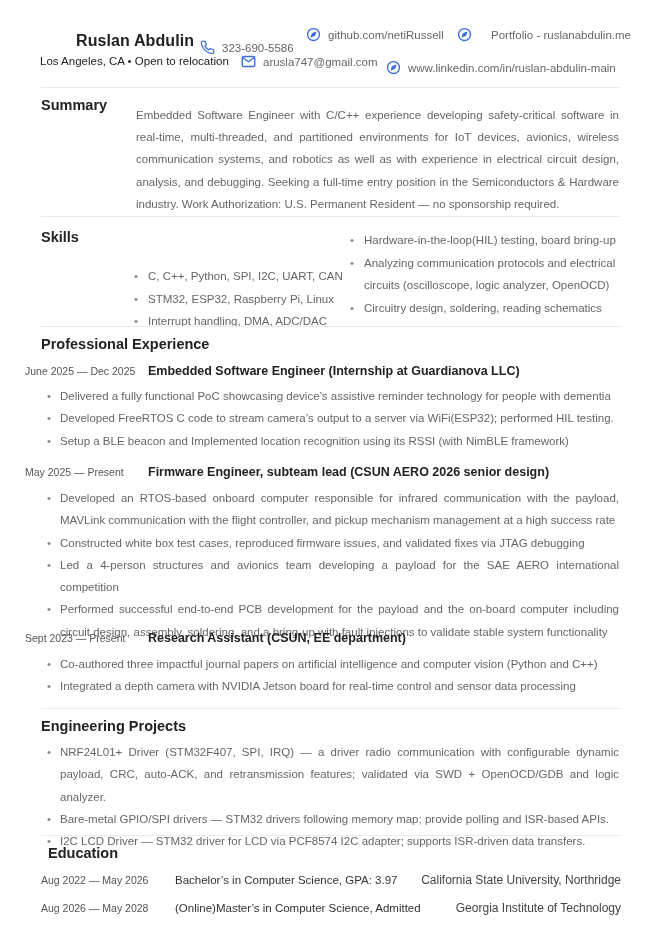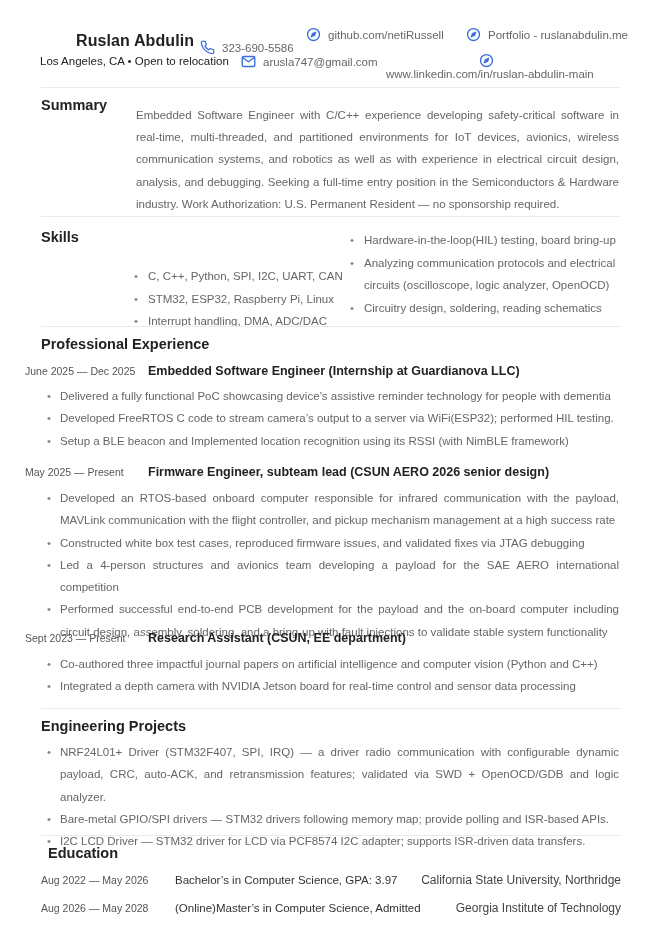--- a/index.html
+++ b/index.html
@@ -50,37 +50,37 @@
   </div>
 
   <div class="contact" style="left:266px; top:3px;">
     <svg width="15" height="15" viewBox="0 0 24 24" fill="none" stroke="#3b6fd8" stroke-width="2.2">
         <circle cx="12" cy="12" r="9.5"></circle>
         <path d="M15.5 8.5l-2 5-5 2 2-5z" fill="#3b6fd8" stroke-linejoin="round"></path>
       </svg>
     <span>github.com/netiRussell</span>
   </div>
 
-  <div class="contact" style="left:426px; top:3px;">
+  <div class="contact" style="left:417px; top:3px;gap:12px;">
     <svg width="15" height="15" viewBox="0 0 24 24" fill="none" stroke="#3b6fd8" stroke-width="2.2">
         <circle cx="12" cy="12" r="9.5"></circle>
         <path d="M15.5 8.5l-2 5-5 2 2-5z" fill="#3b6fd8" stroke-linejoin="round"></path>
       </svg>
     <span>Portfolio - ruslanabdulin.me</span>
   </div>
 
   <div class="contact" style="left:201px; top:31px;">
     <svg width="15" height="13" viewBox="0 0 24 20" fill="none" stroke="#3b6fd8" stroke-width="2.2" stroke-linejoin="round">
         <rect x="2" y="2" width="20" height="16" rx="2"></rect>
         <path d="M2.5 3.5l9.5 7 9.5-7"></path>
       </svg>
     <span>arusla747@gmail.com</span>
   </div>
 
-  <div class="contact" style="left:346px; top:29px;flex-direction:column;">
+  <div class="contact" style="left:346px; top:36px;">
     <svg width="15" height="15" viewBox="0 0 24 24" fill="none" stroke="#3b6fd8" stroke-width="2.2">
         <circle cx="12" cy="12" r="9.5"></circle>
         <path d="M15.5 8.5l-2 5-5 2 2-5z" fill="#3b6fd8" stroke-linejoin="round"></path>
       </svg>
     <span>www.linkedin.com/in/ruslan-abdulin-main</span>
   </div>
 </div>
 
 <div class="divider" style="top:87px;"></div>
 

